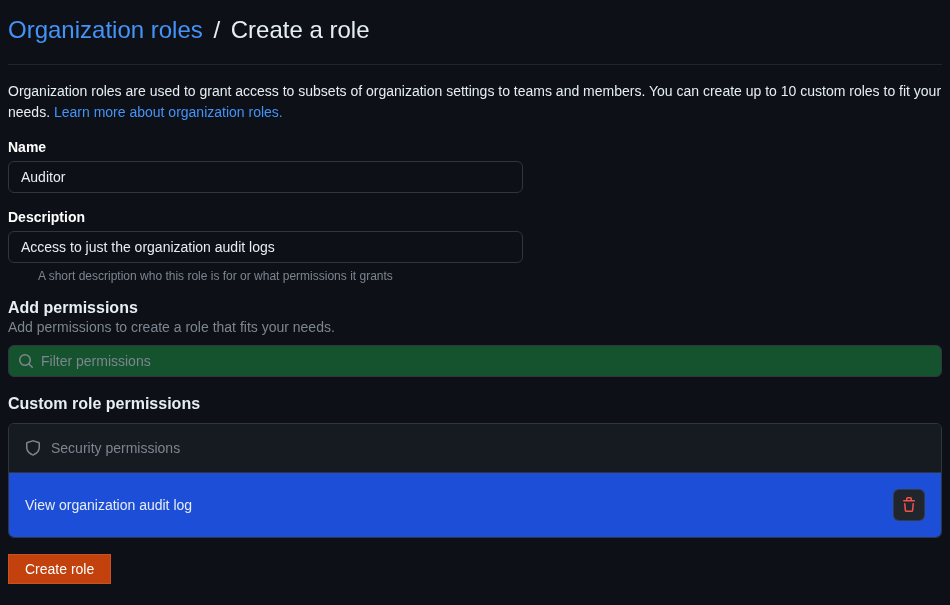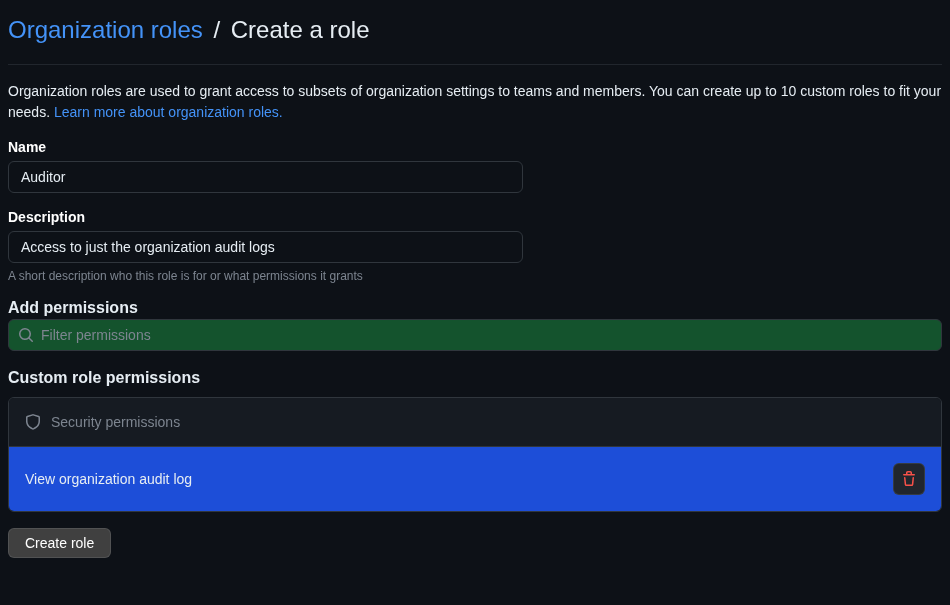--- a/index.html
+++ b/index.html
@@ -38,20 +38,21 @@
     color: #e6edf3;
     padding: 5px 12px;
     font-size: 14px;
     width: 515px;
     line-height: 20px;
   }
   .helper {
     color: #7d8590;
     font-size: 12px;
     margin-top: 6px;
+    margin-left: 30px;
   }
   .section-title { font-size: 16px; font-weight: 600; margin-bottom: 2px; }
   .section-sub { color: #7d8590; font-size: 14px; margin-bottom: 10px; }
   .search-wrap {
     position: relative;
     width: 100%;
     margin-bottom: 18px;
   }
   .search-wrap .icon {
     position: absolute;
@@ -102,23 +103,23 @@
     background: #21262d;
     border: 1px solid rgba(240,246,252,0.1);
     border-radius: 6px;
     display: flex;
     align-items: center;
     justify-content: center;
     color: #f85149;
     cursor: pointer;
   }
   .primary-btn {
-    background: #404040;
+    background: #c2410c;
     border: 1px solid rgba(240,246,252,0.1);
-    border-radius: 6px;
+    border-radius: 0;
     color: #ffffff;
     padding: 6px 16px;
     font-size: 14px;
     font-weight: 500;
     cursor: pointer;
   }
   svg { display: block; }
 </style>
 </head>
 <body>
@@ -141,20 +142,21 @@
 </div>
 
 <div class="field">
   <label class="field-label">Description</label>
   <input class="text-input" type="text" value="Access to just the organization audit logs" style="">
   <div class="helper">A short description who this role is for or what permissions it grants</div>
 </div>
 
 <div>
   <div class="section-title">Add permissions</div>
+  <div class="section-sub">Add permissions to create a role that fits your needs.</div>
   <div class="search-wrap">
     <span class="icon">
       <svg width="16" height="16" viewBox="0 0 16 16" fill="currentColor">
           <path d="M10.68 11.74a6 6 0 0 1-7.922-8.982 6 6 0 0 1 8.982 7.922l3.04 3.04a.749.749 0 0 1-.326 1.275.749.749 0 0 1-.734-.215ZM11.5 7a4.499 4.499 0 1 0-8.997 0A4.499 4.499 0 0 0 11.5 7Z"></path>
         </svg>
     </span>
     <input class="search-input" type="text" placeholder="Filter permissions" style="">
   </div>
 </div>
 

